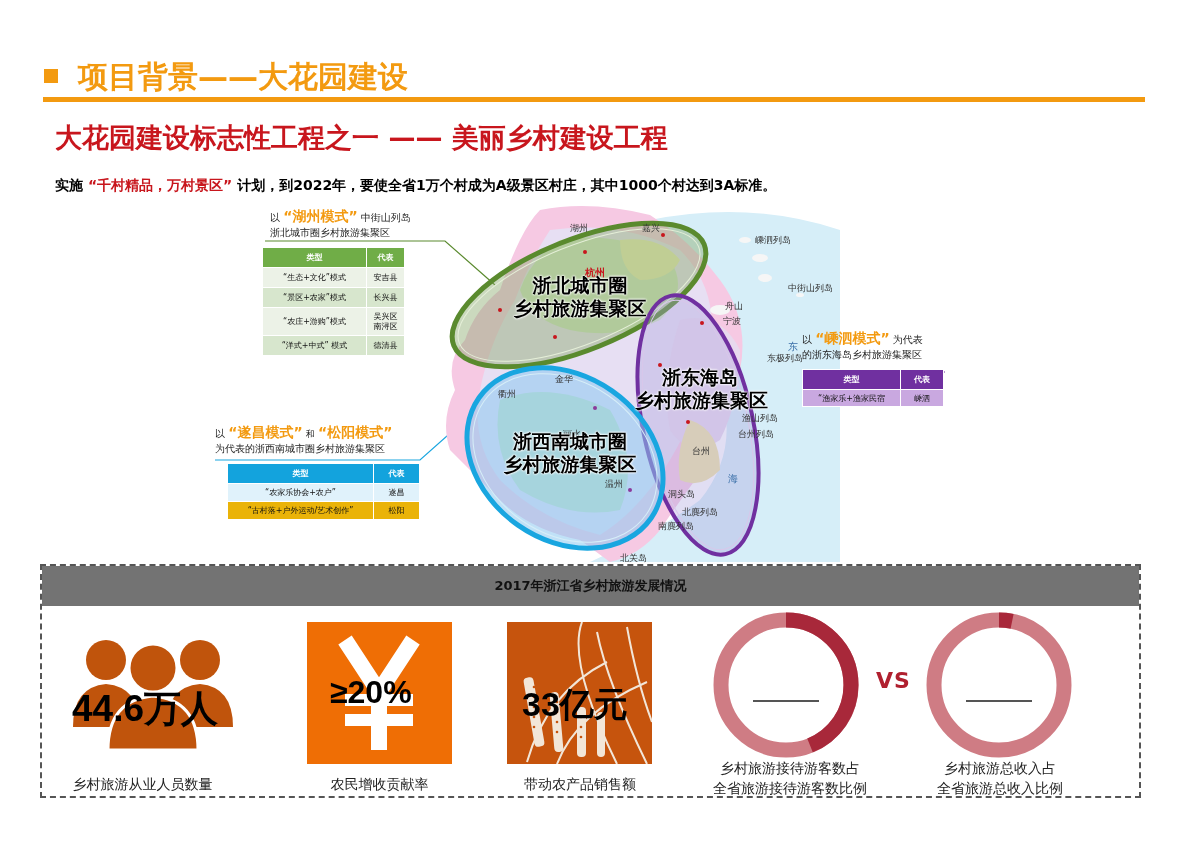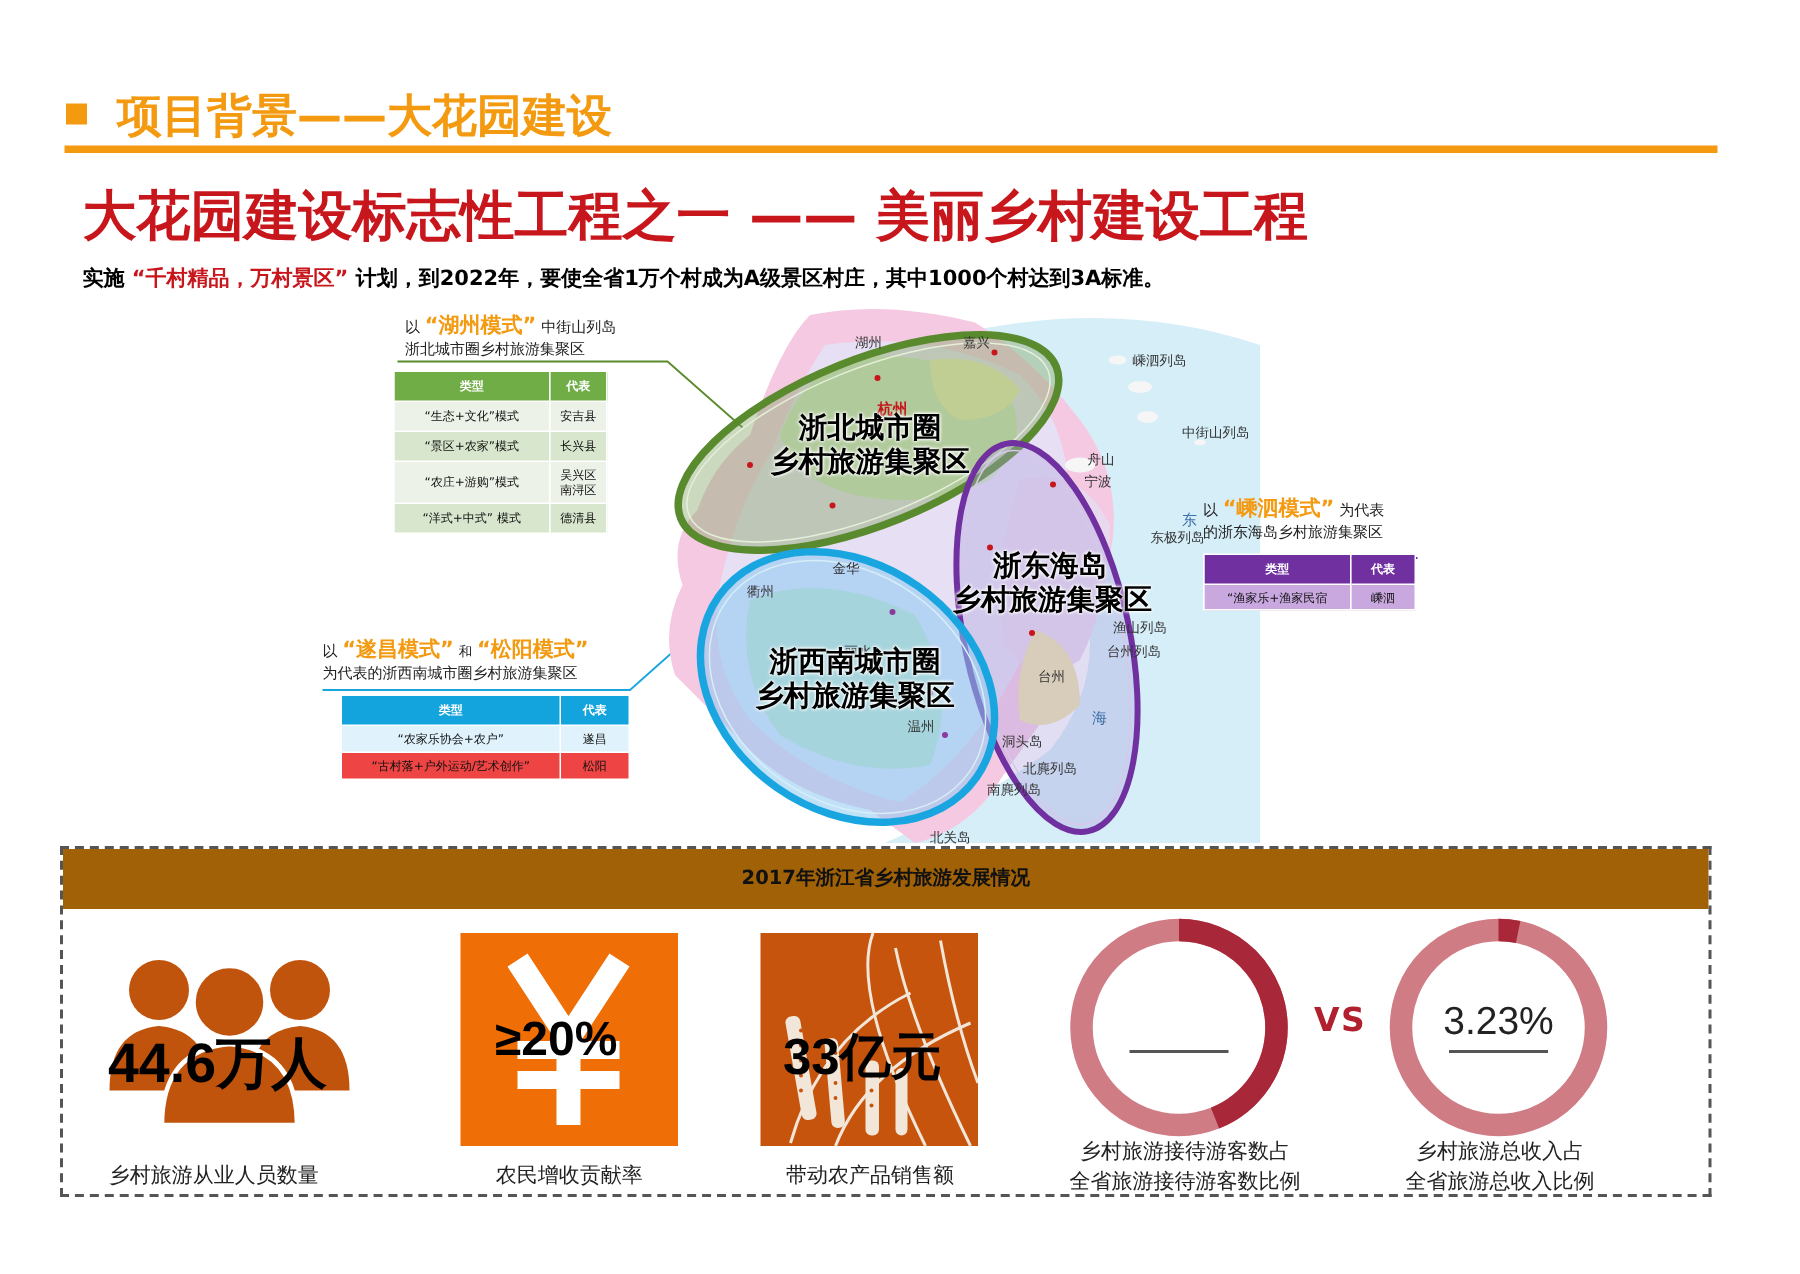--- a/index.html
+++ b/index.html
@@ -4,21 +4,21 @@
 <style>
   * { box-sizing: border-box; margin: 0; padding: 0; }
   html, body { width: 1200px; height: 849px; background: #ffffff; overflow: hidden; }
   body { position: relative; font-family: "DejaVu Sans", "Liberation Sans", sans-serif; color: #111; }
 
   
   .hdr-square { position: absolute; left: 44px; top: 69px; width: 14px; height: 14px; background: #f39a10; }
   .hdr-title { position: absolute; left: 78px; top: 57px; font-size: 30px; font-weight: bold; color: #f39a10; letter-spacing: 0px; }
   .hdr-rule { position: absolute; left: 43px; top: 97px; width: 1102px; height: 5px; background: #f39a10; }
 
-  .subtitle { position: absolute; left: 55px; top: 120px; font-size: 36px; font-weight: bold; color: #c8161d; white-space: nowrap; }
+  .subtitle { position: absolute; left: 55px; top: 120px; font-size: 27px; font-weight: bold; color: #c8161d; white-space: nowrap; }
   .intro { position: absolute; left: 55px; top: 177px; font-size: 14px; font-weight: bold; color: #000; white-space: nowrap; }
   .intro .hl { color: #c8161d; }
 
   
   .map { position: absolute; left: 420px; top: 200px; width: 420px; height: 362px; }
   .map svg { width: 100%; height: 100%; display: block; }
   .map-label { position: absolute; font-size: 19px; font-weight: bold; color: #000; text-align: center; line-height: 23px;
     text-shadow: 0 0 2px #fff, 0 0 2px #fff, 0 0 3px #fff; white-space: nowrap; }
   .place { position: absolute; font-size: 8px; color: #3a6fa8; white-space: nowrap; }
   .place.dark { color: #333; font-size: 9px; }
@@ -30,28 +30,28 @@
   .callout .line1 .hl { color: #f39a10; font-size: 14px; font-weight: bold; }
   .callout .line2 { font-size: 10px; color: #222; white-space: nowrap; border-bottom: 1px solid #888; padding-bottom: 1px; }
   .mtable { border-collapse: collapse; font-size: 8px; margin-top: 6px; }
   .mtable td, .mtable th { border: 1px solid #fff; text-align: center; padding: 0 4px; }
   .mtable th { color: #fff; font-weight: bold; height: 20px; }
 
   .green th { background: #70ad47; }
   .green tr:nth-child(odd) td { background: #d7e6cd; }
   .green tr:nth-child(even) td { background: #ecf2e7; }
   .blue th { background: #13a3dd; }
-  .blue td { background: #ef4444; }
+  .blue td { background: #eab308; }
   .blue tr:nth-child(even) td { background: #e0f2fb; }
   .purple th { background: #7030a0; }
   .purple td { background: #c9a8e0; }
 
   
   .panel { position: absolute; left: 40px; top: 564px; width: 1101px; height: 234px; border: 2px dashed #555; }
-  .panel-head { position: absolute; left: 0; top: 0; width: 100%; height: 40px; background: #a16207; text-align: center;
+  .panel-head { position: absolute; left: 0; top: 0; width: 100%; height: 40px; background: #737373; text-align: center;
     font-size: 13px; font-weight: bold; line-height: 40px; color: #111; }
   .stat-caption { position: absolute; font-size: 14px; color: #222; text-align: center; white-space: nowrap; line-height: 20px; }
   .big-num { position: absolute; font-weight: bold; color: #000; white-space: nowrap; font-family: "Liberation Sans", sans-serif; }
 
   .tile { position: absolute; width: 145px; height: 142px; }
   .tile.yen { background: #ef6e05; }
   .tile.rice { background: #c6540d; }
 
   .donut { position: absolute; width: 150px; height: 150px; }
   .donut .pct { position: absolute; left: 0; top: 55px; width: 150px; text-align: center; font-size: 26px; color: #222;
@@ -313,19 +313,18 @@
   <div>全省旅游接待游客数比例</div>
 </div>
 
 <div class="vs">VS</div>
 
 <div class="donut" style="left:924px;top:610px;">
   <svg viewBox="0 0 150 150" style="width:150px;height:150px;">
     <circle cx="75" cy="75" r="65" fill="none" stroke="#cf7c84" stroke-width="15"></circle>
     <circle cx="75" cy="75" r="65" fill="none" stroke="#a8283a" stroke-width="15" stroke-dasharray="13.2 408.4" transform="rotate(-90 75 75)"></circle>
   </svg>
-  <div class="pct">3.23%</div>
   <div class="uline"></div>
 </div>
 <div class="stat-caption" style="left:900px;top:758px;width:200px;">
   <div>乡村旅游总收入占</div>
   <div>全省旅游总收入比例</div>
 </div>
 
 </body></html>

